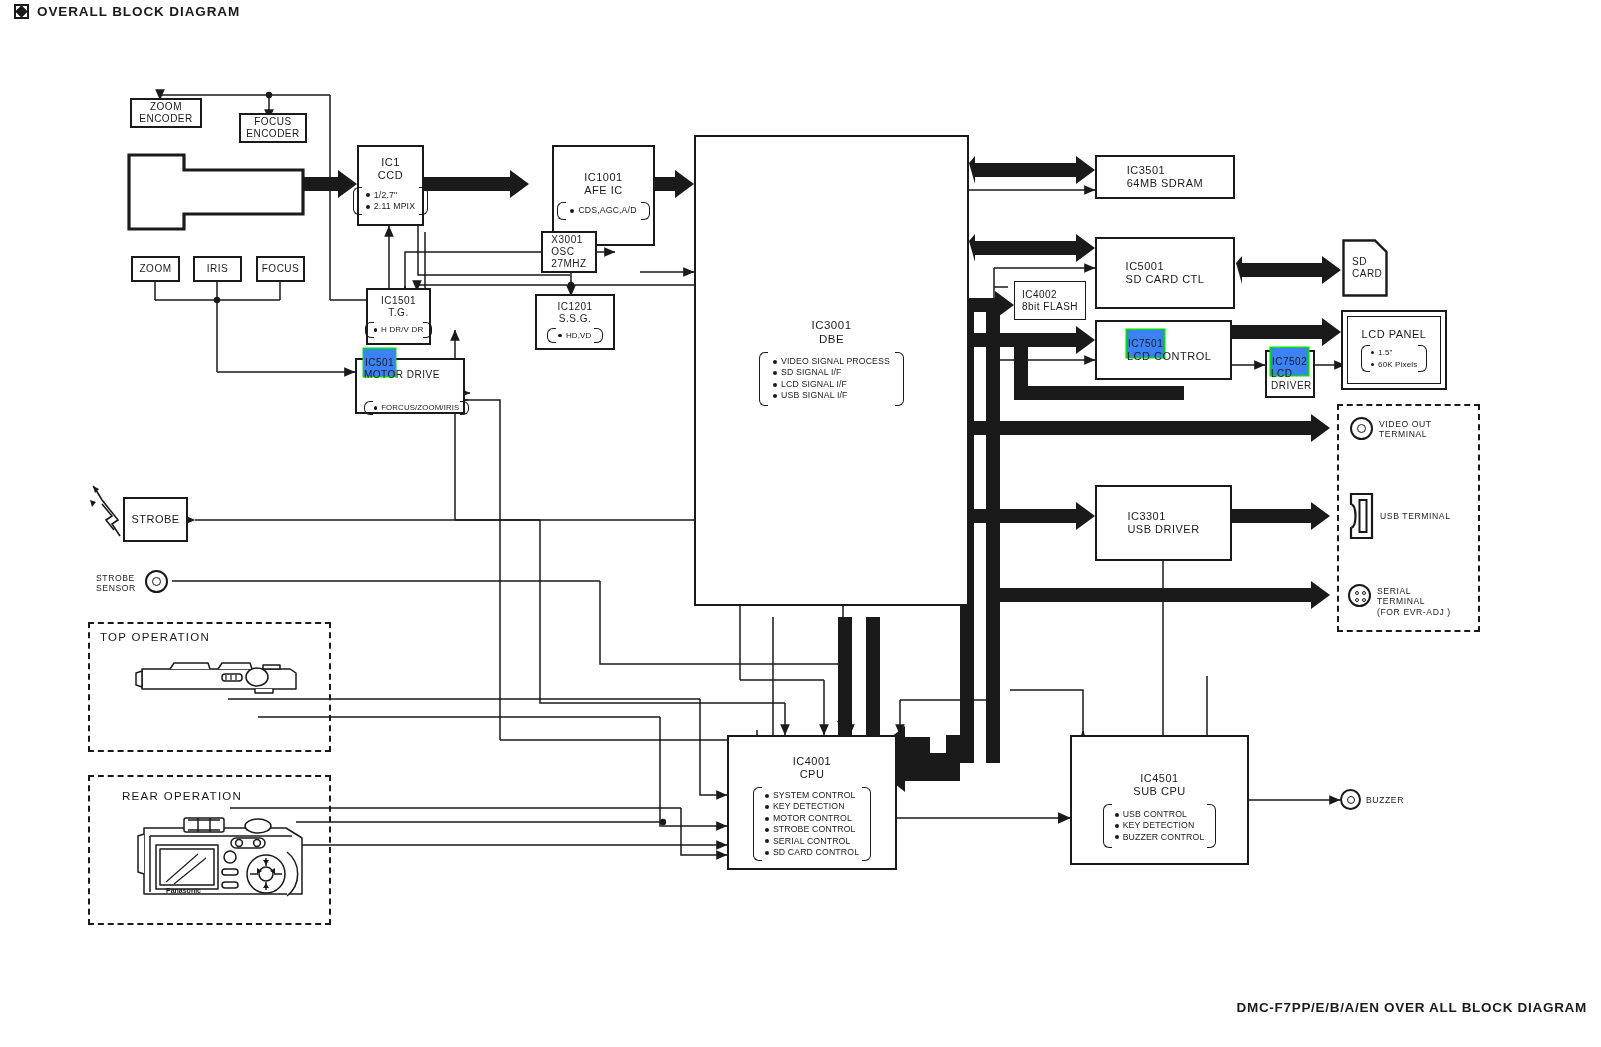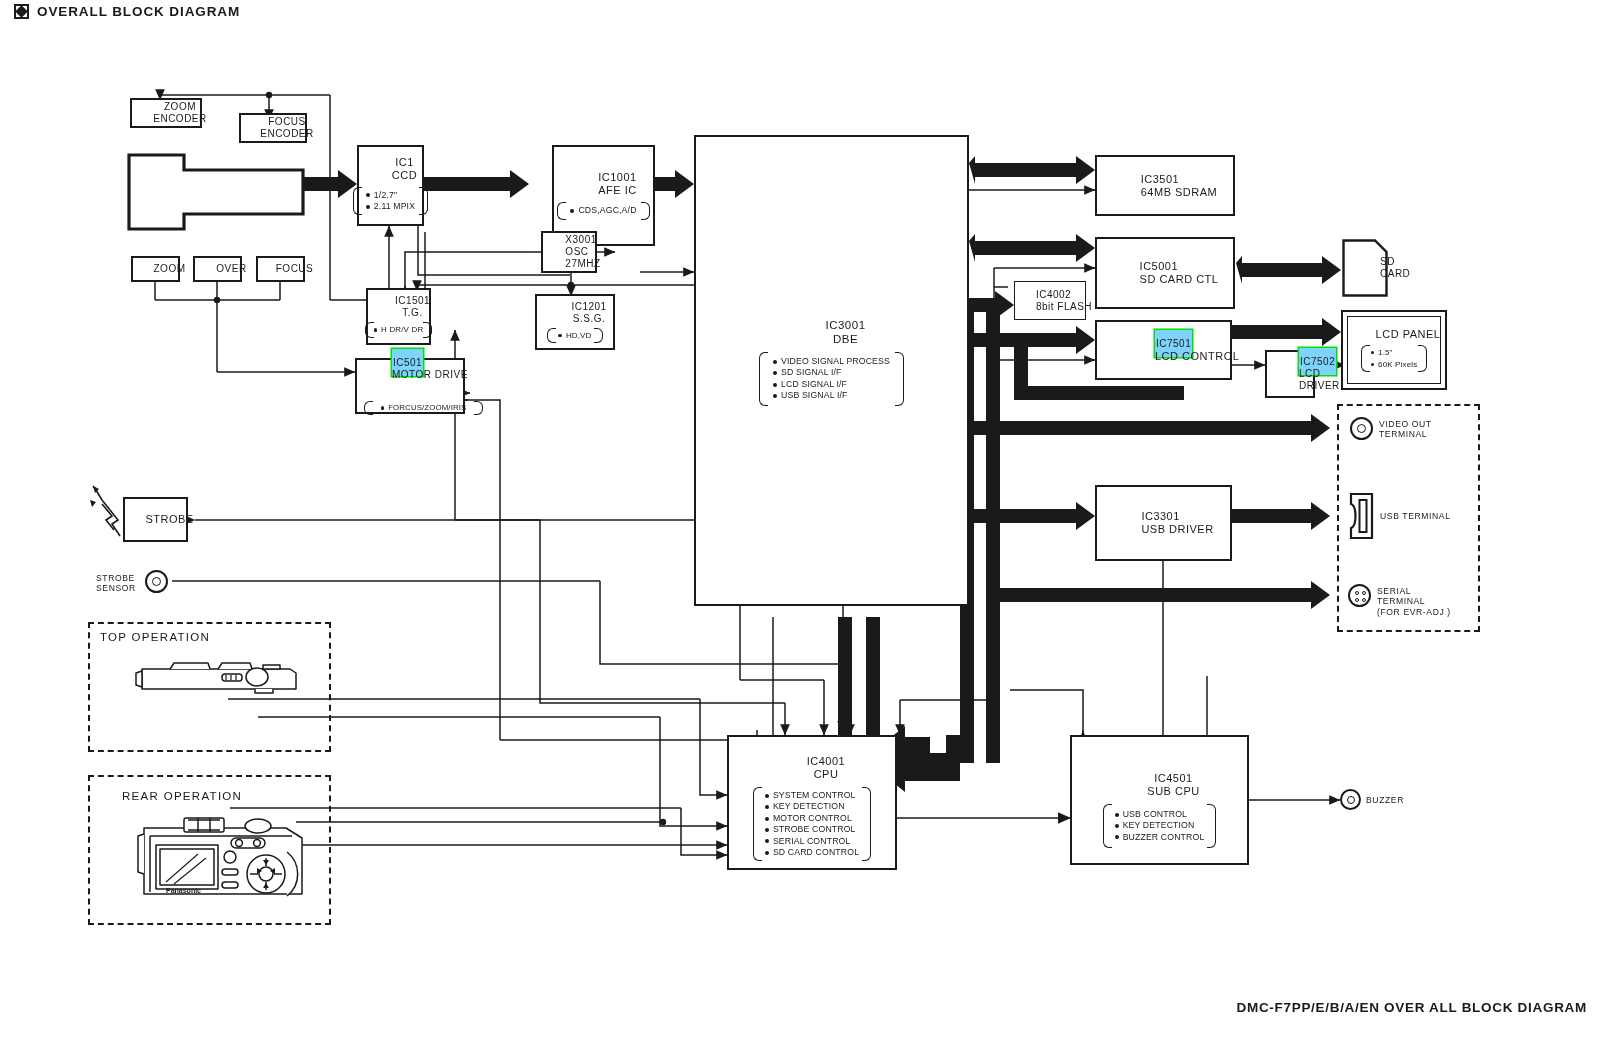--- a/index.html
+++ b/index.html
@@ -16,35 +16,35 @@
        background:#1a1a1a;transform:rotate(45deg);}
   .title .t{font-size:13.5px;font-weight:bold;letter-spacing:.9px;}
 
   .footer{position:absolute;right:14px;top:1000px;font-size:13.5px;font-weight:bold;letter-spacing:.7px;}
 
   
   .blk{position:absolute;box-sizing:border-box;background:#fff;
        border:2.4px solid #1a1a1a;display:flex;flex-direction:column;
        align-items:center;justify-content:center;}
   .blk.thin{border-width:1.8px;}
-  .hd{font-size:11px;line-height:13px;letter-spacing:.5px;text-align:center;white-space:pre;margin-left:28px;}
+  .hd{font-size:11px;line-height:13px;letter-spacing:.5px;text-align:center;white-space:pre;}
   .hd.sm{font-size:10px;line-height:12px;}
   .hd.lg{font-size:11.5px;line-height:14px;}
 
   
   .brk{position:relative;margin-top:5px;padding:3px 13px;}
   .brk:before,.brk:after{content:"";position:absolute;top:0;bottom:0;width:8px;
        border:1.4px solid #1a1a1a;}
   .brk:before{left:0;border-right:none;border-radius:6px 0 0 6px;}
   .brk:after{right:0;border-left:none;border-radius:0 6px 6px 0;}
   .bl{font-size:8.7px;line-height:11.4px;letter-spacing:.15px;white-space:nowrap;
       display:flex;align-items:center;gap:4px;}
   .bl .dot{width:4px;height:4px;border-radius:50%;background:#1a1a1a;flex:none;}
 
-  .hl{background:#7dd3fc;padding:8px 1px;box-shadow:0 0 0 1.5px #00e000;}
+  .hl{background:#3b82f6;padding:8px 1px;box-shadow:0 0 0 1.5px #00e000;}
 
   
   .dash{position:absolute;box-sizing:border-box;border:2.6px dashed #1a1a1a;background:transparent;}
   .dash-lbl{position:absolute;font-size:11.5px;letter-spacing:1.3px;}
 
   
   .jack{position:absolute;border:2.4px solid #1a1a1a;border-radius:50%;box-sizing:border-box;
         background:#fff;display:flex;align-items:center;justify-content:center;}
   .jack .inner{border:1.6px solid #1a1a1a;border-radius:50%;box-sizing:border-box;}
   .tlbl{position:absolute;font-size:8.6px;line-height:10.4px;letter-spacing:.6px;white-space:pre;}
@@ -233,21 +233,21 @@
   </div>
   <div class="blk" style="left:239px;top:113px;width:68px;height:30px;">
     <div class="hd sm">FOCUS
 ENCODER</div>
   </div>
 
   <div class="blk" style="left:131px;top:256px;width:49px;height:26px;">
     <div class="hd sm">ZOOM</div>
   </div>
   <div class="blk" style="left:193px;top:256px;width:49px;height:26px;">
-    <div class="hd sm">OVER</div>
+    <div class="hd sm">IRIS</div>
   </div>
   <div class="blk" style="left:256px;top:256px;width:49px;height:26px;">
     <div class="hd sm">FOCUS</div>
   </div>
 
   <div class="blk" style="left:357px;top:145px;width:67px;height:81px;">
     <div class="hd">IC1</div>
     <div class="hd">CCD</div>
     <div class="brk">
       <div class="bl">
@@ -296,21 +296,21 @@
       <div class="bl" style="font-size:8px;">
           <span class="dot" style="width:3.4px;height:3.4px;"></span>
           <span>HD,VD</span>
         </div>
     </div>
   </div>
 
   <div class="blk" style="left:355px;top:358px;width:110px;height:56px;align-items:flex-start;padding-left:7px;justify-content:center;">
     <div class="hd sm"><span class="hl">IC501</span></div>
     <div class="hd sm">MOTOR DRIVE</div>
-    <div class="brk" style="padding:1px 17px;margin-top:20px;">
+    <div class="brk" style="padding:1px 10px;margin-top:20px;">
       <div class="bl" style="font-size:7.8px;">
           <span class="dot" style="width:3.2px;height:3.2px;"></span>
           <span>FORCUS/ZOOM/IRIS</span>
         </div>
     </div>
   </div>
 
   <div class="blk" style="left:694px;top:135px;width:275px;height:471px;justify-content:flex-start;padding-top:181px;">
     <div class="hd lg">IC3001</div>
     <div class="hd lg">DBE</div>
@@ -327,21 +327,21 @@
           <span class="dot"></span>
           <span>LCD SIGNAL I/F</span>
         </div>
       <div class="bl">
           <span class="dot"></span>
           <span>USB SIGNAL I/F</span>
         </div>
     </div>
   </div>
 
-  <div class="blk" style="left:1095px;top:155px;width:140px;height:61px;align-items:center;">
+  <div class="blk" style="left:1095px;top:155px;width:140px;height:44px;align-items:center;">
     <div class="hd" style="text-align:left;">IC3501
 64MB SDRAM</div>
   </div>
 
   <div class="blk" style="left:1095px;top:237px;width:140px;height:72px;">
     <div class="hd" style="text-align:left;">IC5001
 SD CARD CTL</div>
   </div>
 
   <svg class="sdcard" style="left:1341px;top:238px;width:48px;height:60px;" viewBox="0 0 48 60">

